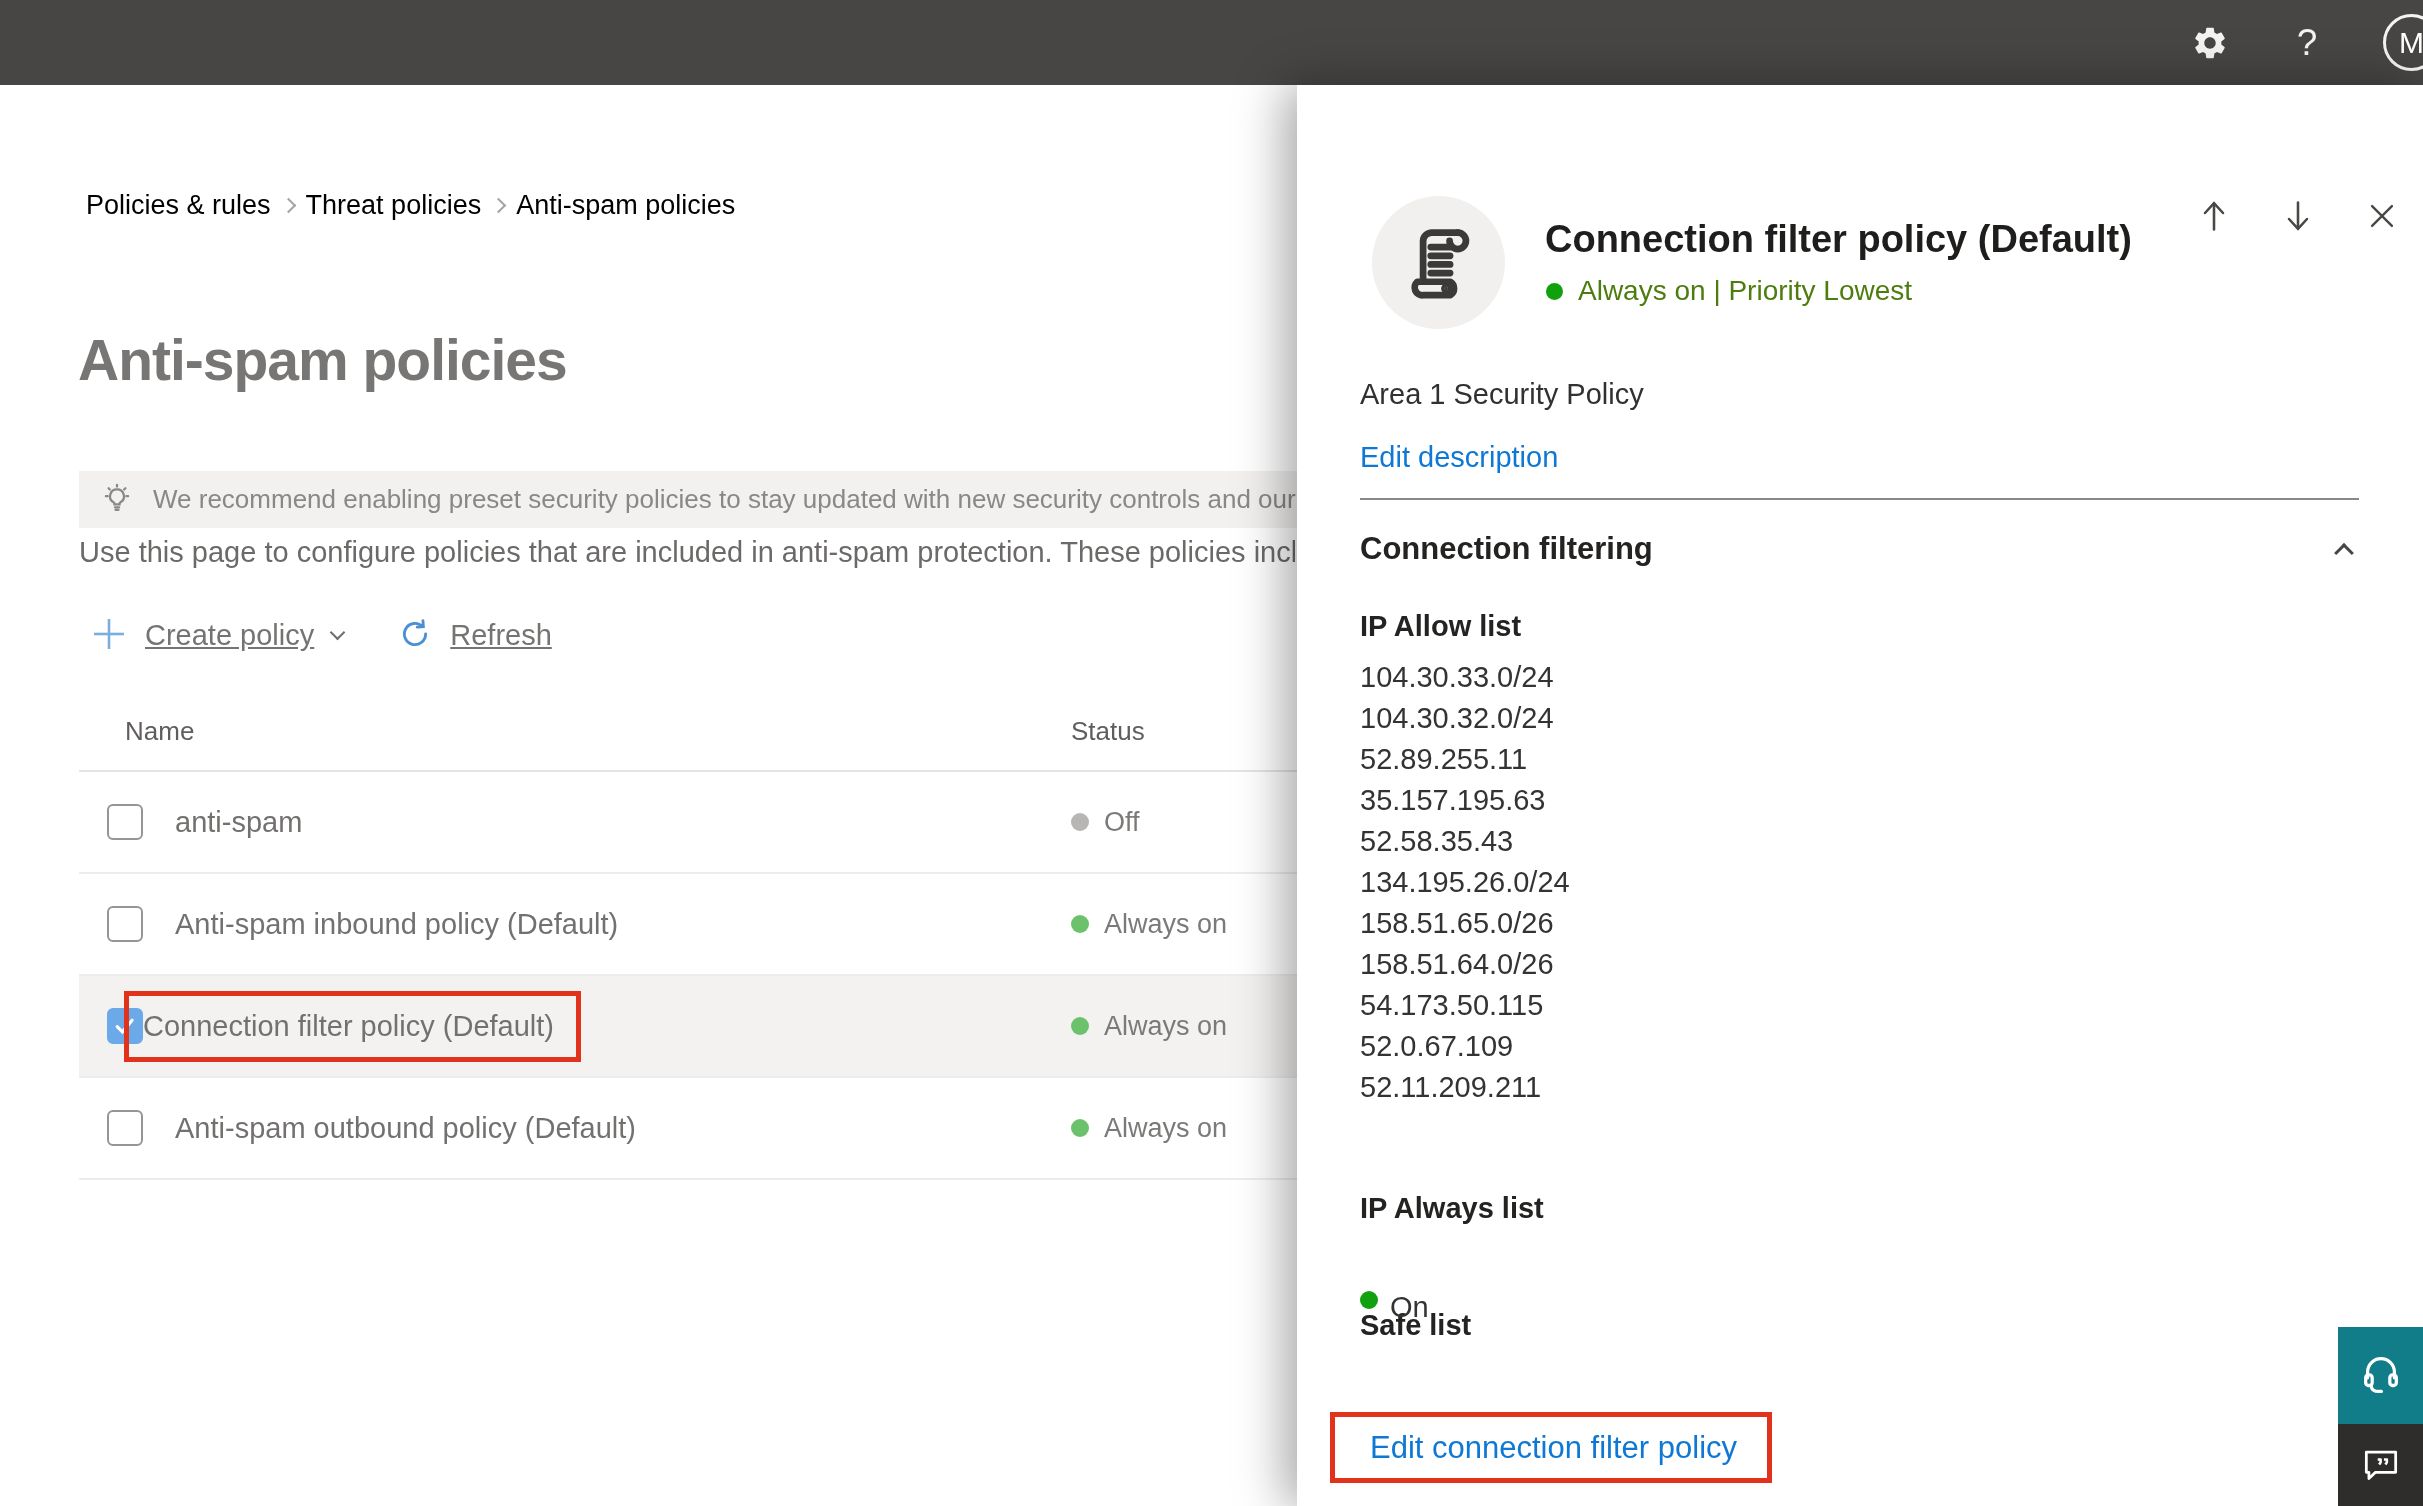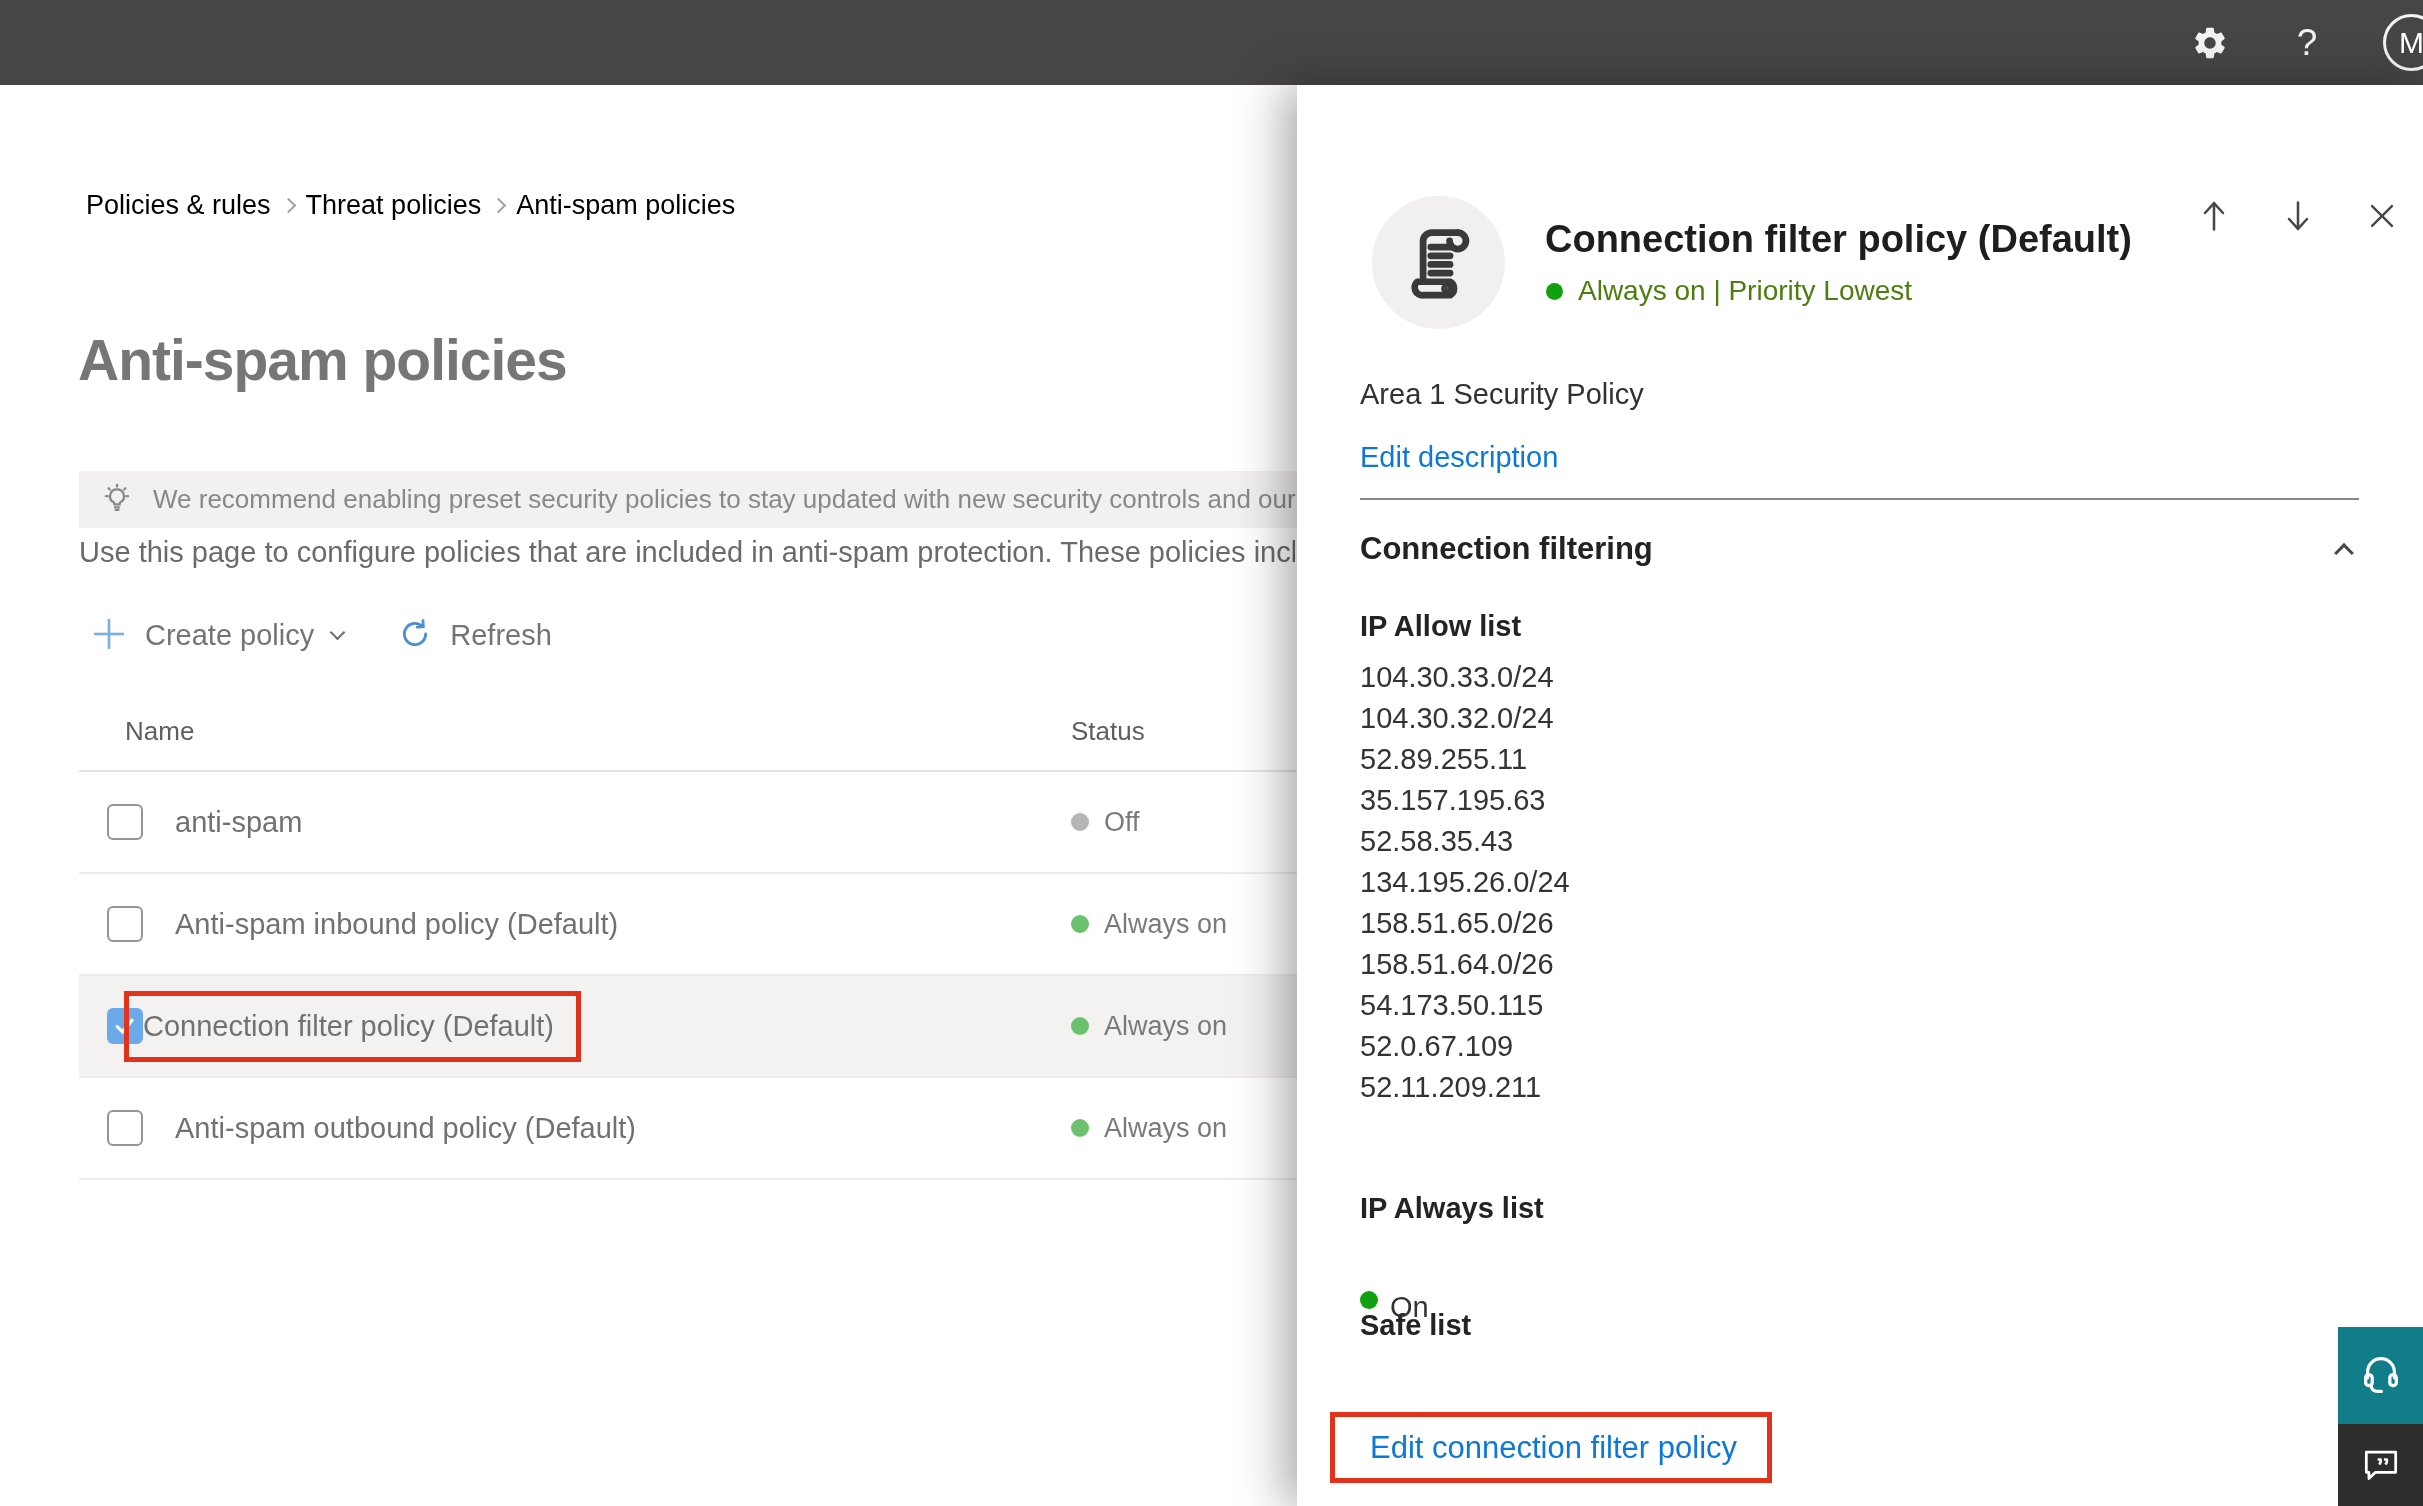--- a/index.html
+++ b/index.html
@@ -38,21 +38,21 @@
     position:absolute; left:79px; top:471px; width:1279px; height:57px; background:#f2f1f0;
     display:flex; align-items:center; padding-left:20px; gap:18px; overflow:hidden;
   }
   .banner-text { font-size:26px; color:#8a8886; white-space:nowrap; }
   .page-desc { position:absolute; left:79px; top:536px; width:1216px; overflow:hidden;
     font-size:29px; color:#6b6a68; white-space:nowrap; }
 
   
   .toolbar { position:absolute; left:91px; top:610px; height:51px; display:flex; align-items:center; }
   .tool-btn { display:flex; align-items:center; cursor:pointer; }
-  .tool-label { font-size:29px; color:#767472; margin-left:18px; }
+  .tool-label { font-size:29px; color:#767472; margin-left:18px;text-decoration:underline; }
   .toolbar .chev-down { margin-left:18px; border-color:#6f6d6b; }
   .tool-sep { width:55px; }
 
   
   .policy-table { position:absolute; left:79px; top:693px; width:1287px; }
   .thead { position:relative; height:79px; display:flex; align-items:center; border-bottom:2px solid #e6e4e2;
     font-size:26px; color:#605e5c; }
   .th-name { margin-left:46px; }
   .th-status { position:absolute; left:992px; }
   .trow { position:relative; height:102px; display:flex; align-items:center; border-bottom:2px solid #efedeb; }

